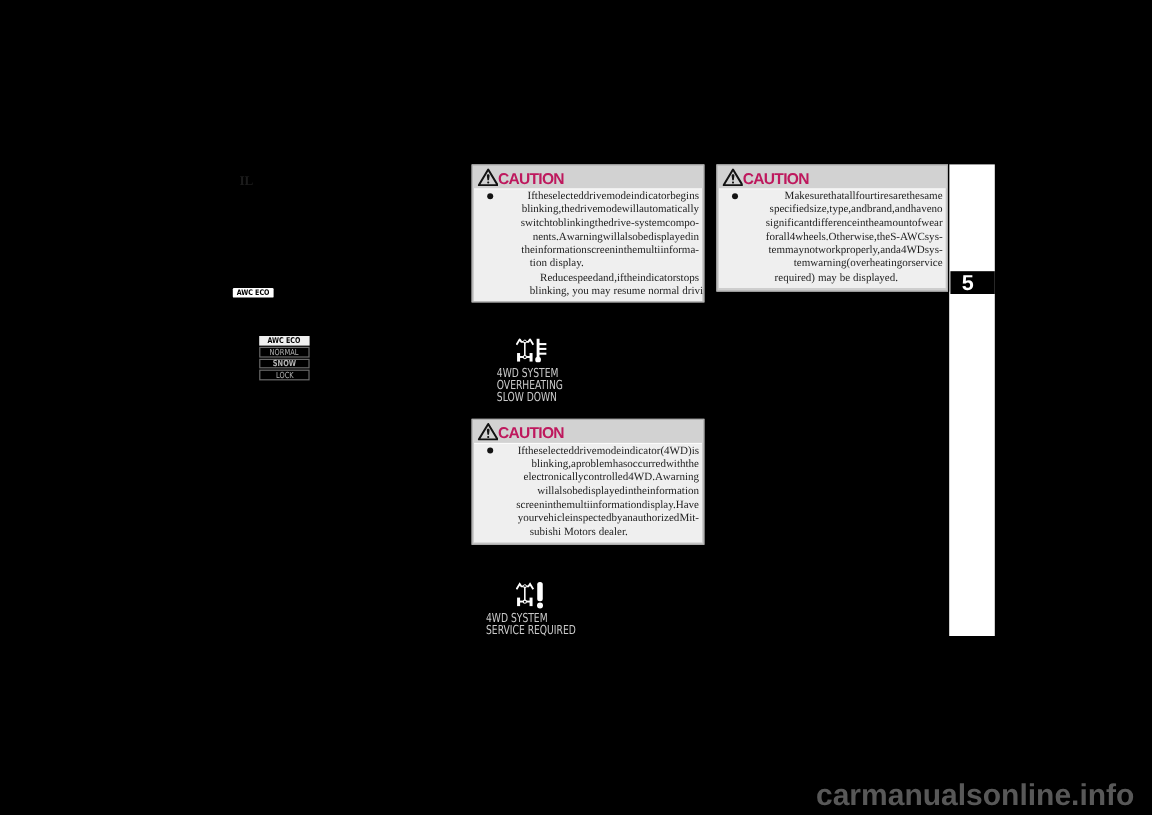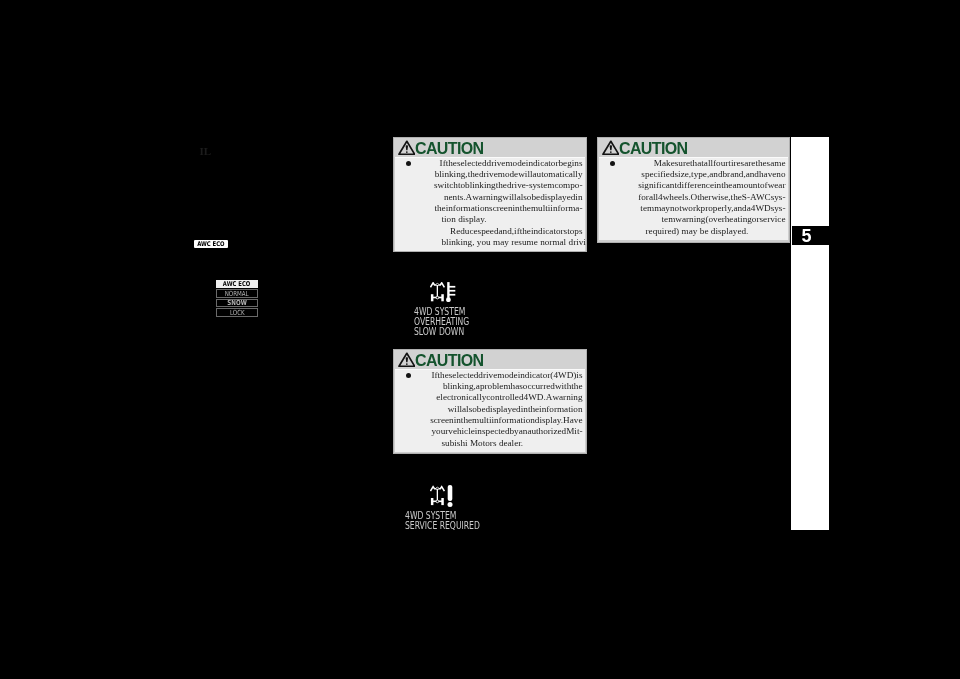--- a/index.html
+++ b/index.html
@@ -12,21 +12,21 @@
   
   .caution{position:absolute;background:#cecece;box-sizing:border-box;
            border:1px solid #b0b0b0;overflow:hidden;}
   .caution .hdr{background:#d2d2d2;display:flex;align-items:flex-end;
                 padding-left:5px;height:18.5px;box-sizing:border-box;}
   .caution .inner{background:#efefef;margin:0 1px 1px 1px;
                   box-shadow:inset 0 1px 0 #fbfbfb;}
   .caution .hdr .tri{width:17.7px;height:15.6px;margin-right:-0.4px;display:block;
                      margin-left:-1.3px;position:relative;top:-1.4px;}
   .caution .hdr .ttl{font-family:"Liberation Sans",sans-serif;font-weight:bold;
-                     font-size:16px;letter-spacing:-0.62px;color:#14532d;
+                     font-size:13px;letter-spacing:-0.62px;color:#be185d;
                      line-height:10.5px;position:relative;top:-2.3px;}
   .caution .body{padding:1.2px 2.5px 3px 10.5px;position:relative;}
   .caution .item{position:relative;padding-left:8px;}
   .caution .item .dot{position:absolute;left:0.4px;top:3.4px;width:5.2px;height:5.2px;
                       border-radius:50%;background:#131313;}
   .ln{font-size:9.2px;line-height:11.35px;color:#1c1c1c;white-space:nowrap;
       display:flex;justify-content:flex-end;font-family:"Liberation Serif",serif;}
   .ln.l{justify-content:flex-start;padding-left:28px;}
   .ln.l span+span{margin-left:0.26em;}
   .ln span{white-space:pre;}
@@ -389,13 +389,16 @@
         <span>NORMAL</span>
       </div>
       <div class="row out" style="height: 8.5px; font-size: 7px; font-weight: bold;">
         <span>SNOW</span>
       </div>
       <div class="row out" style="height: 8.5px; font-size: 7px;">
         <span>LOCK</span>
       </div>
     </div>
 
+  <div class="wm" style="left:680px;top:651px;font-size:25px;line-height:25px;">
+    <span>carmanualsonline.info</span>
+  </div>
 </div>
 
 </body></html>

